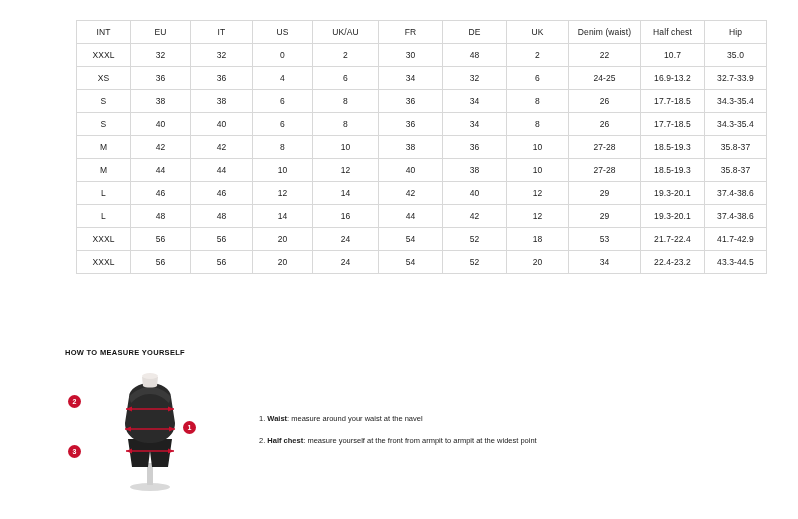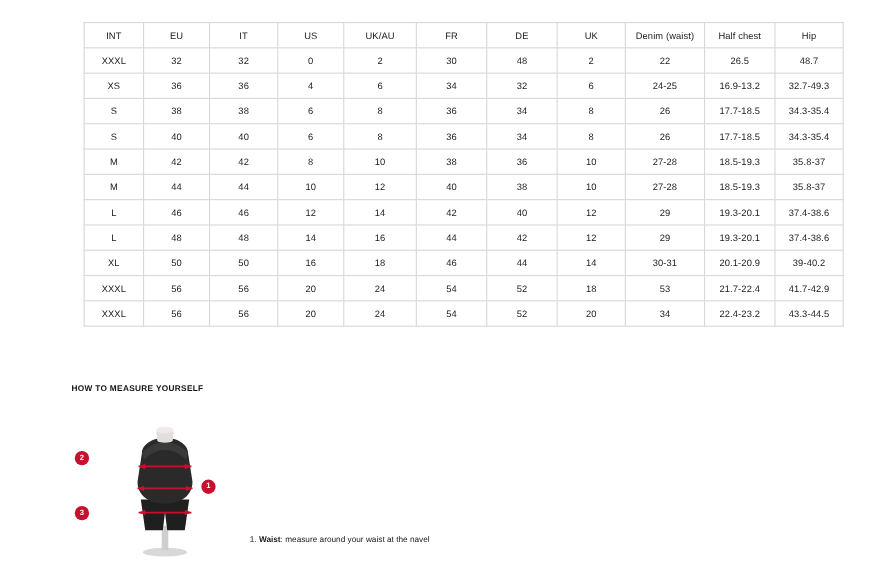--- a/index.html
+++ b/index.html
@@ -71,26 +71,27 @@
     position: absolute;
     left: 65px;
     top: 348px;
     width: 668px;
   }
   .howto-title {
     font-size: 7.5px;
     font-weight: bold;
     letter-spacing: 0.3px;
     color: #111;
-    margin-bottom: 25px;
+    margin-bottom: 10px;
   }
   .howto-body {
     position: relative;
     display: flex;
-    align-items: flex-end;
+    align-items: center;
+    gap: 32px;
   }
   .figure {
     position: relative;
     width: 110px;
     height: 125px;
     margin-left: 30px;
     flex: 0 0 110px;
   }
   .steps {
     margin-left: 22px;
@@ -165,35 +166,35 @@
         <tr>
           <td>XXXL</td>
           <td>32</td>
           <td>32</td>
           <td>0</td>
           <td>2</td>
           <td>30</td>
           <td>48</td>
           <td>2</td>
           <td>22</td>
-          <td class="left-pad">26.5</td>
-          <td class="left-pad">48.7</td>
+          <td class="left-pad">10.7</td>
+          <td class="left-pad">35.0</td>
         </tr>
         <tr>
           <td>XS</td>
           <td>36</td>
           <td>36</td>
           <td>4</td>
           <td>6</td>
           <td>34</td>
           <td>32</td>
           <td>6</td>
           <td>24-25</td>
           <td class="left-pad">16.9-13.2</td>
-          <td class="left-pad">32.7-49.3</td>
+          <td class="left-pad">32.7-33.9</td>
         </tr>
         <tr>
           <td>S</td>
           <td>38</td>
           <td>38</td>
           <td>6</td>
           <td>8</td>
           <td>36</td>
           <td>34</td>
           <td>8</td>
@@ -260,33 +261,20 @@
           <td>14</td>
           <td>16</td>
           <td>44</td>
           <td>42</td>
           <td>12</td>
           <td>29</td>
           <td class="left-pad">19.3-20.1</td>
           <td class="left-pad">37.4-38.6</td>
         </tr>
         <tr>
-          <td>XL</td>
-          <td>50</td>
-          <td>50</td>
-          <td>16</td>
-          <td>18</td>
-          <td>46</td>
-          <td>44</td>
-          <td>14</td>
-          <td>30-31</td>
-          <td class="left-pad">20.1-20.9</td>
-          <td class="left-pad">39-40.2</td>
-        </tr>
-        <tr>
           <td>XXXL</td>
           <td>56</td>
           <td>56</td>
           <td>20</td>
           <td>24</td>
           <td>54</td>
           <td>52</td>
           <td>18</td>
           <td>53</td>
           <td class="left-pad">21.7-22.4</td>
@@ -345,18 +333,22 @@
         <div class="badge badge-1">1</div>
         <div class="badge badge-2">2</div>
         <div class="badge badge-3">3</div>
       </div>
 
       <div class="steps">
         <div class="step">
           <span>1.</span>
           <b>Waist</b><span>: measure around your waist at the navel</span>
         </div>
+        <div class="step">
+          <span>2.</span>
+          <b>Half chest</b><span>: measure yourself at the front from armpit to armpit at the widest point</span>
+        </div>
       </div>
 
     </div>
   </div>
 
 </div>
 
 </body></html>

